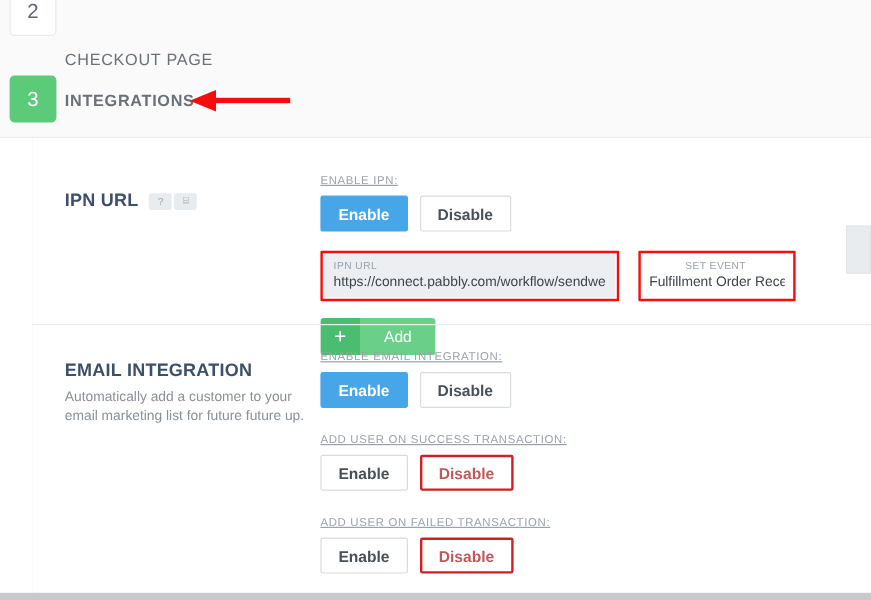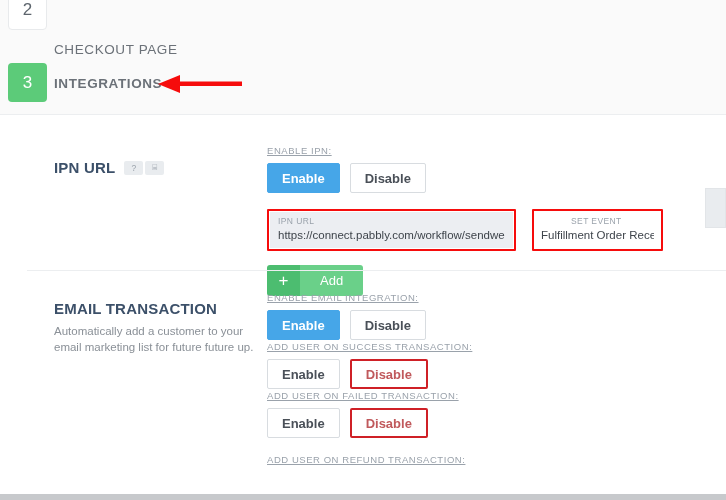--- a/index.html
+++ b/index.html
@@ -187,21 +187,21 @@
     width: 33px; height: 31px; background: #4cbd70;
     display: flex; align-items: center; justify-content: center;
     color: #ffffff; font-size: 17px; line-height: 1;
   }
   .add-text {
     height: 31px; padding: 0 20px; background: #6ad089;
     display: flex; align-items: center; justify-content: center;
     color: #ffffff; font-size: 13px;
   }
 
-  .sub-block { margin-top: 1px; }
+  .sub-block { margin-top: 21px; }
 
   .bottom-bar {
     position: absolute; left: 0; right: 0; bottom: 0;
     height: 6px; background: #c7c9cc;
   }
 </style>
 </head>
 <body>
 
 <div class="page">
@@ -268,21 +268,21 @@
           <div class="add-text">Add</div>
         </div>
       </div>
     </div>
 
     <div class="section-divider" style="top:155px;"></div>
 
     <div class="section" style="padding-top:0;">
       <div class="col-left" style="padding-top:30px;">
         <div class="sec-title">
-          <span>EMAIL TRANSACTION</span>
+          <span>EMAIL INTEGRATION</span>
         </div>
         <div class="sec-desc">Automatically add a customer to your email marketing list for future future up.</div>
       </div>
 
       <div class="col-right" style="padding-top:22px;">
         <div class="field-label">ENABLE EMAIL INTEGRATION:</div>
         <div class="btn-row">
           <div class="btn enable-on">Enable</div>
           <div class="btn-gap"></div>
           <div class="btn">Disable</div>

